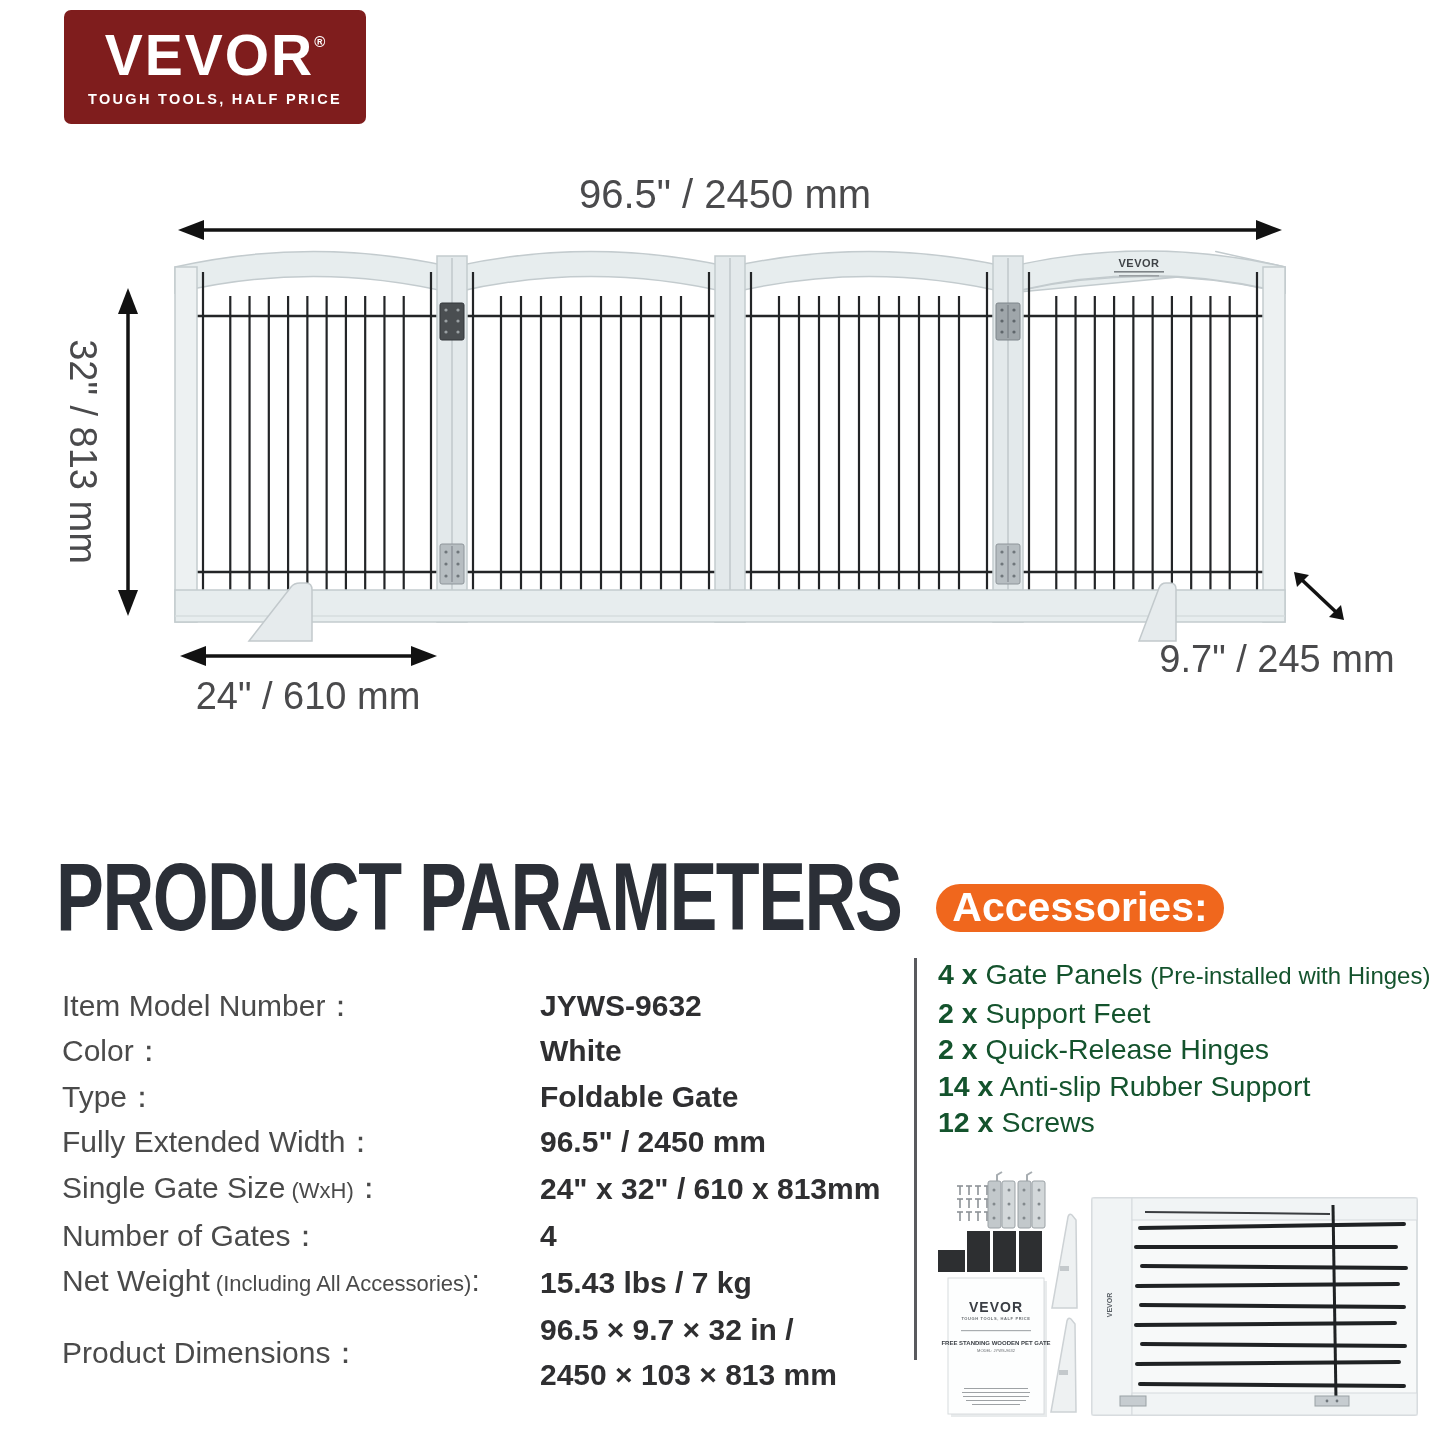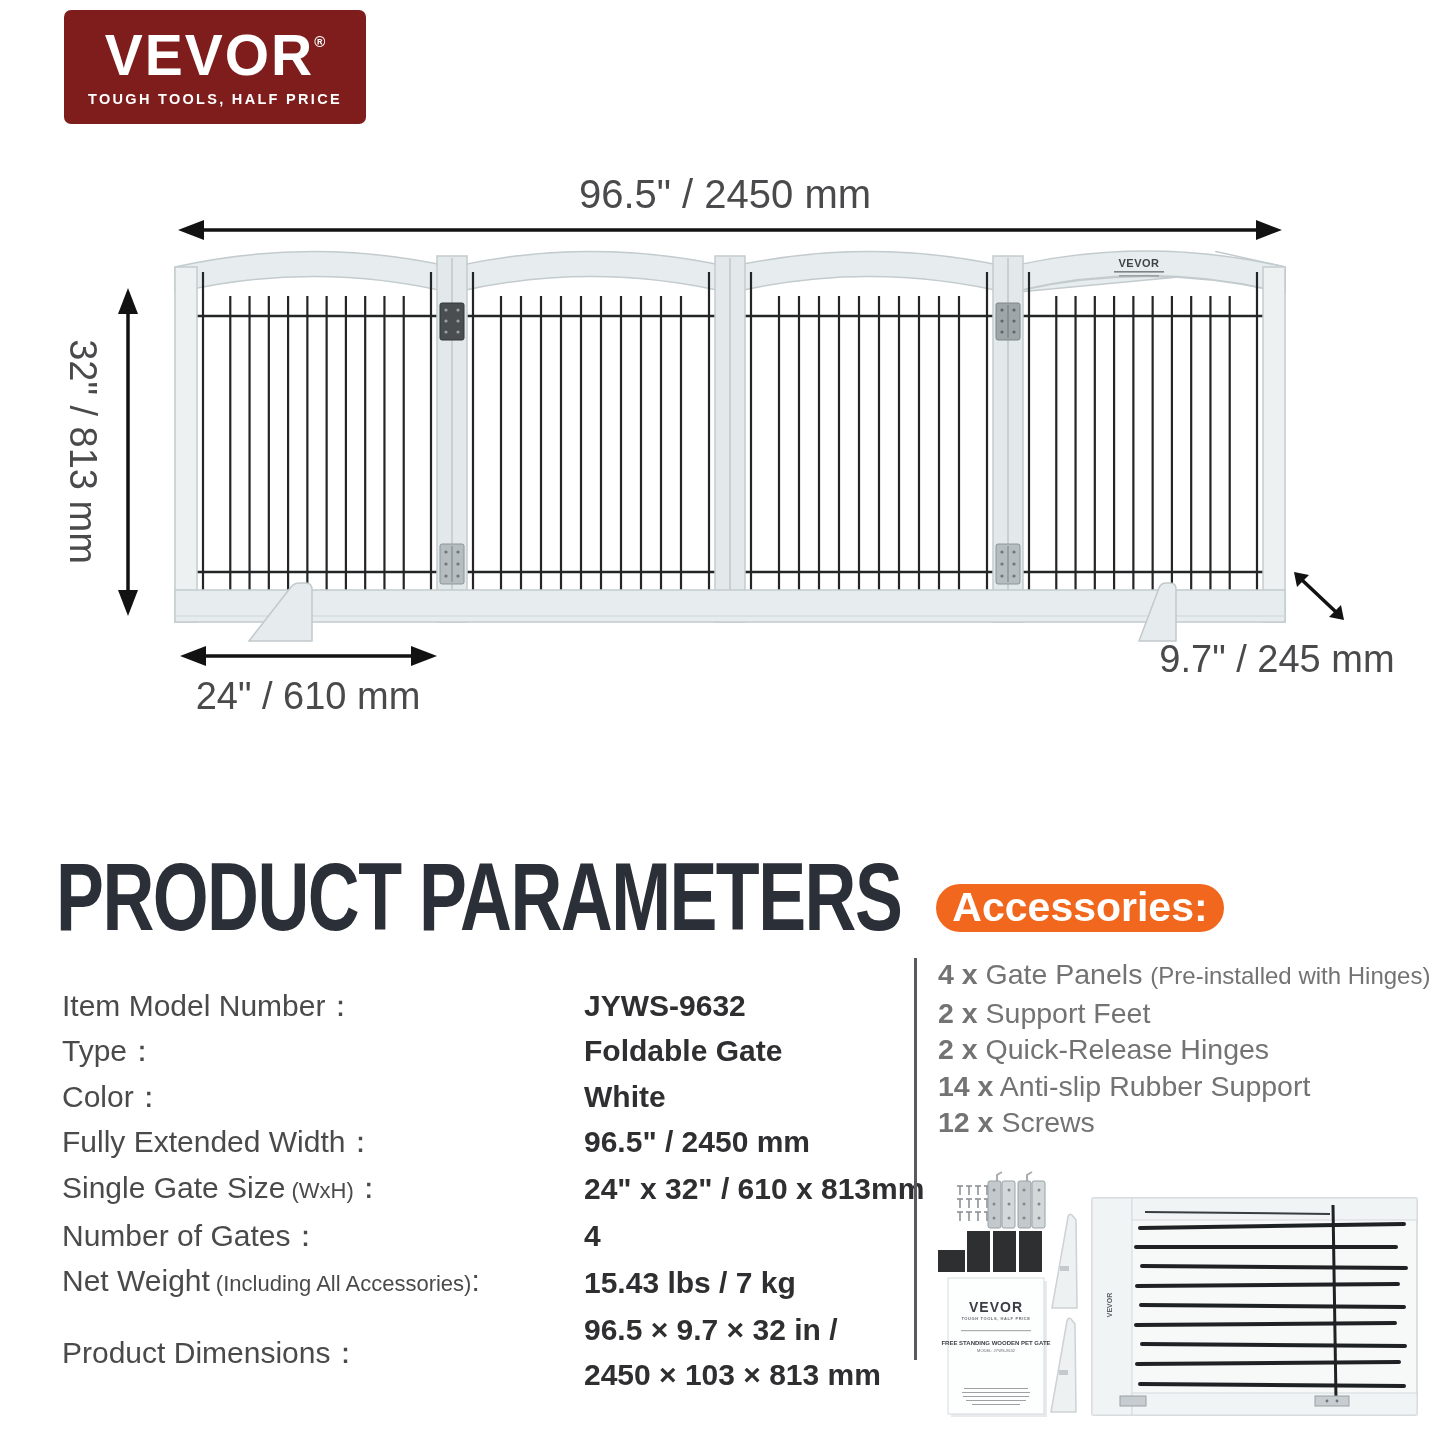--- a/index.html
+++ b/index.html
@@ -28,30 +28,30 @@
   
   .pp-title{
     left:56px;top:848px;font-size:97px;font-weight:900;color:#2B2F37;letter-spacing:-2px;
     transform:scaleX(0.74);transform-origin:left top;white-space:nowrap;line-height:1.0;
   }
   .pp-table{left:62px;top:983px;width:855px;font-size:30px;line-height:45.4px;color:#4A4A4A;}
   .pp-row{display:flex;align-items:center;}
   .pp-label{width:478px;flex:0 0 478px;white-space:nowrap;}
   .pp-note{font-size:22px;margin-left:6px;}
   .pp-note:empty{display:none;margin:0;}
-  .pp-value{font-weight:700;color:#2F2F31;white-space:nowrap;margin-left:44px;}
+  .pp-value{font-weight:700;color:#2F2F31;white-space:nowrap;}
   .pp-value2:empty{display:none;}
 
   
   .acc-pill{
     left:936px;top:884px;width:288px;height:48px;border-radius:26px;background:#F0671D;
     display:flex;align-items:center;justify-content:center;
     color:#fff;font-size:41px;font-weight:700;padding-bottom:2px;box-sizing:border-box;
   }
-  .acc-list{left:938px;top:956px;width:500px;color:#737373;font-size:28.5px;line-height:36.6px;}
+  .acc-list{left:938px;top:956px;width:500px;color:#14532d;font-size:28.5px;line-height:36.6px;}
   .acc-item{white-space:nowrap;}
   .acc-qty{font-weight:700;}
   .acc-note{font-size:24px;}
   .acc-note:empty{display:none;}
   .divider{left:914px;top:958px;width:3px;height:402px;background:#595A5E;}
 
   svg{display:block;}
 </style>
 </head>
 <body>
@@ -222,29 +222,29 @@
   <div class="abs pp-title">PRODUCT PARAMETERS</div>
 
   <div class="abs pp-table">
     <div class="pp-row">
       <div class="pp-label"><span>Item Model Number</span><span>：</span></div>
       <div class="pp-value">
           <div>JYWS-9632</div>
         </div>
     </div>
     <div class="pp-row">
+      <div class="pp-label"><span>Color</span><span>：</span></div>
+      <div class="pp-value">
+          <div>White</div>
+        </div>
+    </div>
+    <div class="pp-row">
       <div class="pp-label"><span>Type</span><span>：</span></div>
       <div class="pp-value">
           <div>Foldable Gate</div>
-        </div>
-    </div>
-    <div class="pp-row">
-      <div class="pp-label"><span>Color</span><span>：</span></div>
-      <div class="pp-value">
-          <div>White</div>
         </div>
     </div>
     <div class="pp-row">
       <div class="pp-label"><span>Fully Extended  Width</span><span>：</span></div>
       <div class="pp-value">
           <div>96.5" / 2450 mm</div>
         </div>
     </div>
     <div class="pp-row">
       <div class="pp-label"><span>Single Gate Size</span><span class="pp-note">(WxH)</span><span>：</span></div>

